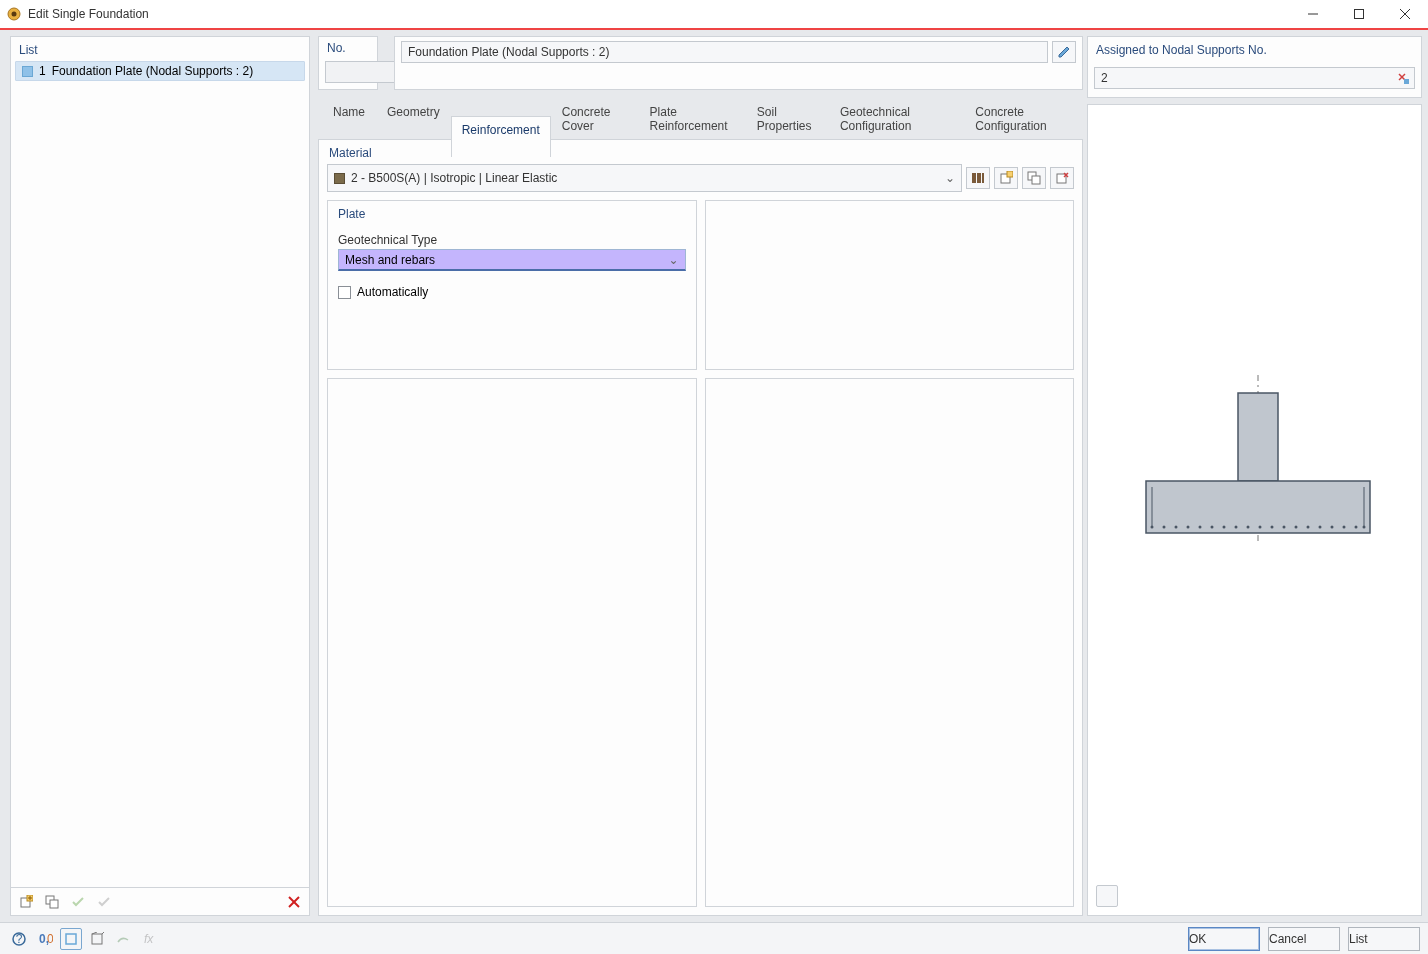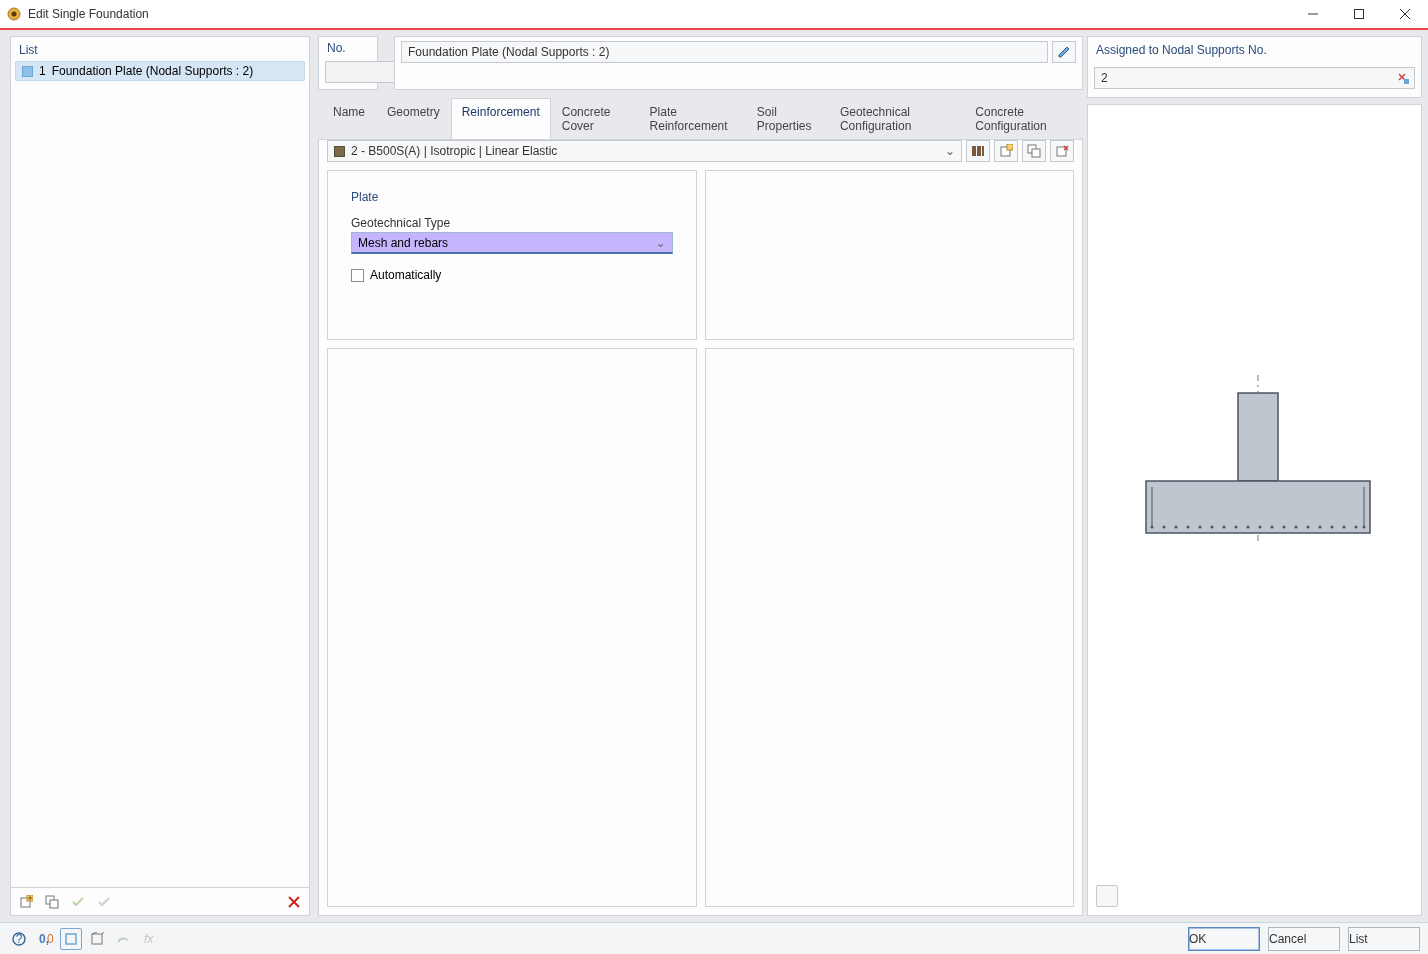--- a/index.html
+++ b/index.html
@@ -38,33 +38,33 @@
   .field-panel { background:#fdfdfd; border:1px solid #d0d4d9; padding:0; }
   .field-panel .sec-header { padding:4px 8px 2px 8px; }
   .field-panel .input-wrap { padding:4px 6px 6px 6px; display:flex; gap:4px; align-items:center; }
   .text-input { flex:1; height:22px; border:1px solid #c4c9cf; background:#f6f7f9; padding:0 6px; color:#333; }
   .text-input[readonly] { background:#f1f2f4; color:#555; text-align:right;}
   .icon-btn { width:24px; height:22px; border:1px solid #c4c9cf; background:#f6f7f9; display:flex; align-items:center; justify-content:center; }
 
   
   .tabstrip { display:flex; margin-top:8px; background:#e7e9ec; padding-left:4px;}
   .tab { padding:6px 10px; color:#444; border:1px solid transparent; border-bottom:none; background:#e7e9ec; }
-  .tab.active { background:#fdfdfd; border-color:#d0d4d9; color:#1a3a6a; position:relative; top:0;}
+  .tab.active { background:#fdfdfd; border-color:#d0d4d9; color:#1a3a6a; position:relative; top:18px;}
 
   
   .tab-body { background:#fdfdfd; border:1px solid #d0d4d9; flex:1; display:flex; flex-direction:column; padding:0;}
   .group-header { color:#2a4b7c; padding:6px 10px 4px 10px; }
   .material-row { display:flex; align-items:center; padding:0 8px 8px 8px; gap:4px;}
-  .combo { flex:1; height:22px; border:1px solid #c4c9cf; background:#f6f7f9; display:flex; align-items:center; padding:0 6px; position:relative; color:#333;}
+  .combo { flex:1; height:28px; border:1px solid #c4c9cf; background:#f6f7f9; display:flex; align-items:center; padding:0 6px; position:relative; color:#333;}
   .combo .sw { width:11px; height:11px; background:#7a6a4a; border:1px solid #5a4d35; margin-right:6px;}
   .combo .chev { margin-left:auto; color:#666; }
 
   .body-grid { display:flex; flex:1; gap:8px; padding:0 8px 8px 8px; }
   .body-col { flex:1; display:flex; flex-direction:column; gap:8px;}
-  .card { border:1px solid #d0d4d9; padding:13px; background:#fdfdfd;}
+  .card { border:1px solid #d0d4d9; padding:0; background:#fdfdfd;}
   .card.fill { flex:1; }
   .card .inner { padding:8px 10px; }
   .label { color:#333; margin-bottom:2px; }
   .select { width:100%; height:22px; border:1px solid #9fb6d4; border-bottom:2px solid #4a6da8; background:#c4b5fd; display:flex; align-items:center; padding:0 6px; position:relative;}
   .select .chev { margin-left:auto; color:#666; }
   .checkbox-row { display:flex; align-items:center; margin-top:14px; }
   .checkbox-row .cb { width:13px; height:13px; border:1px solid #8a8f96; margin-right:6px; background:#fff;}
 
   
   .right-panel { background:#fdfdfd; border:1px solid #d0d4d9; }
@@ -183,20 +183,21 @@
       <div class="tab"><span>Geometry</span></div>
       <div class="tab active"><span>Reinforcement</span></div>
       <div class="tab"><span>Concrete Cover</span></div>
       <div class="tab"><span>Plate Reinforcement</span></div>
       <div class="tab"><span>Soil Properties</span></div>
       <div class="tab"><span>Geotechnical Configuration</span></div>
       <div class="tab"><span>Concrete Configuration</span></div>
     </div>
 
     <div class="tab-body">
+      <div class="group-header">Material</div>
       <div class="material-row">
         <div class="combo">
           <div class="sw"></div>
           <span>2 - B500S(A) | Isotropic | Linear Elastic</span>
           <span class="chev">⌄</span>
         </div>
         <div class="icon-btn">
           <svg width="14" height="14">
               <rect x="1" y="2" width="4" height="10" fill="#7a5a3a"></rect>
               <rect x="6" y="2" width="4" height="10" fill="#7a5a3a"></rect>

